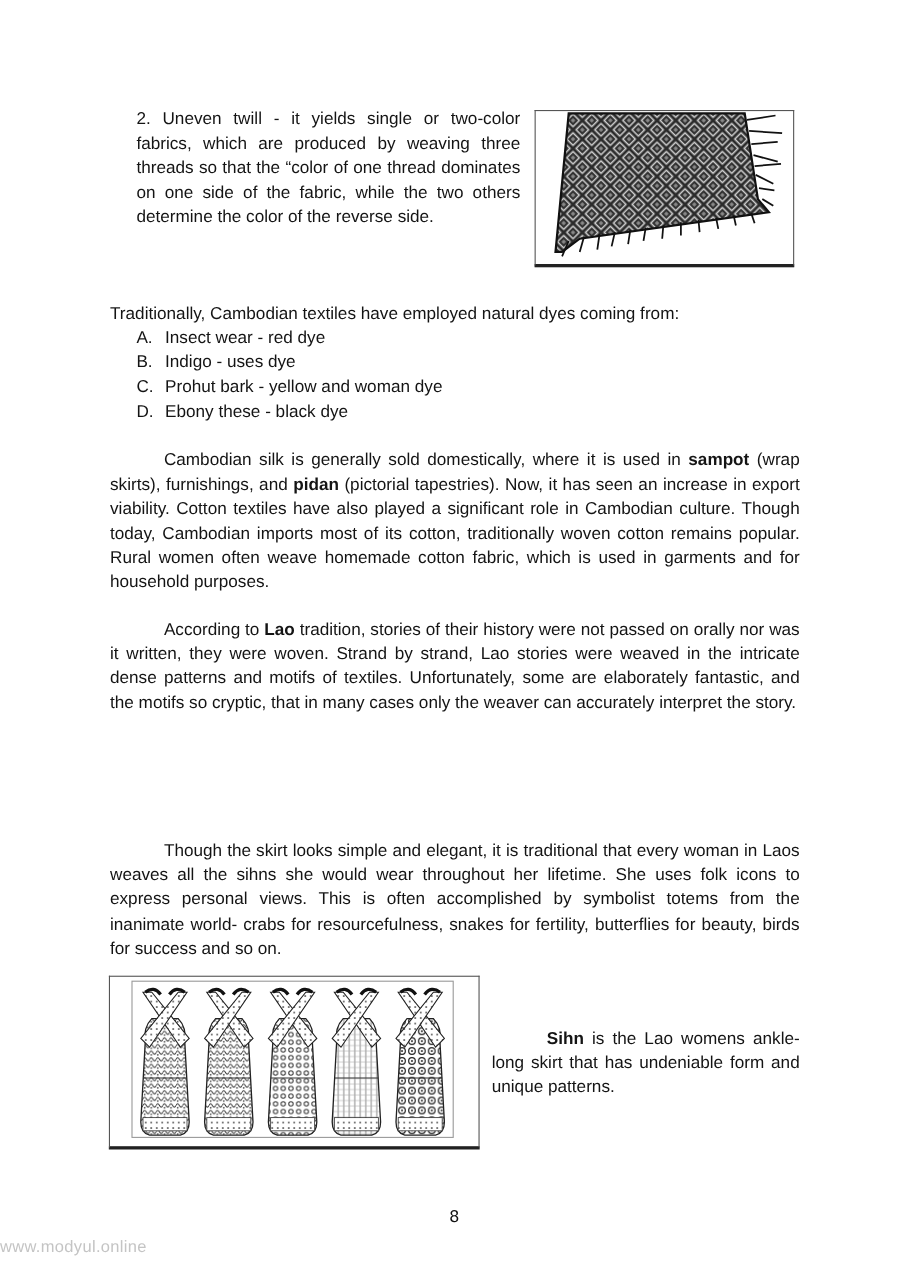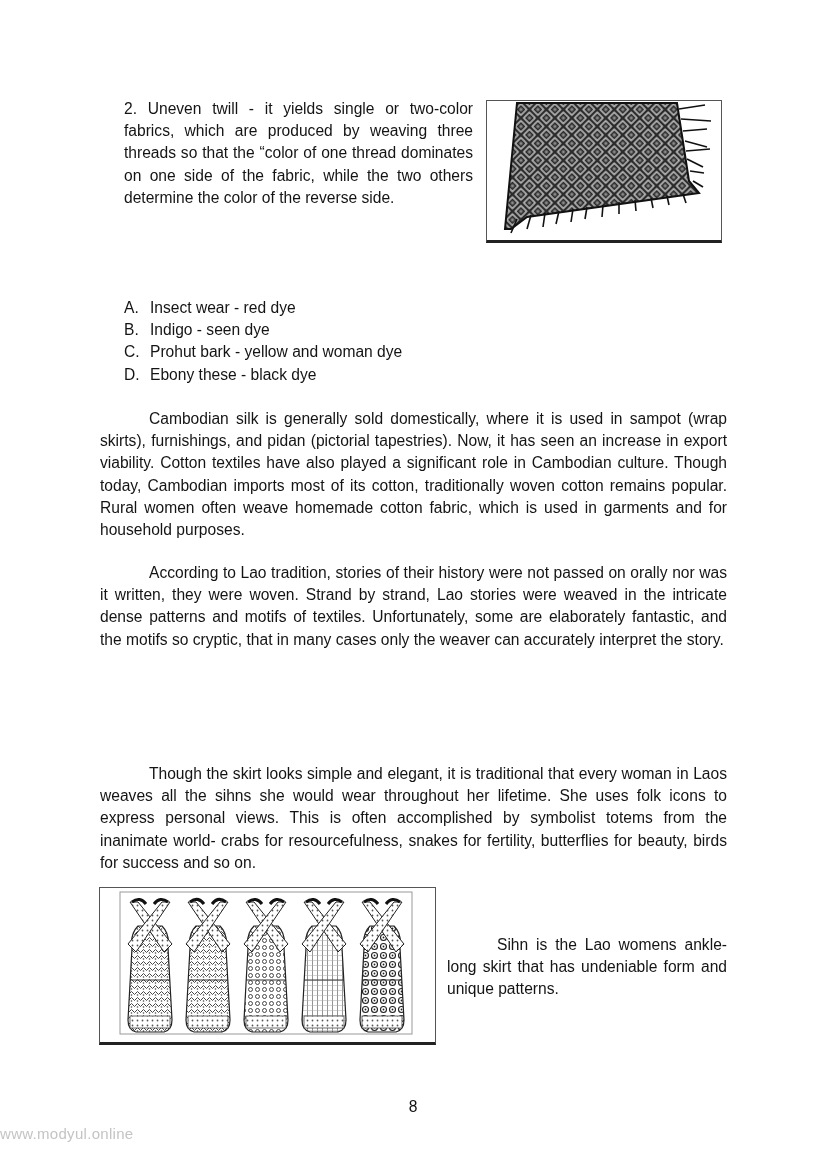--- a/index.html
+++ b/index.html
@@ -1,20 +1,20 @@
 <!DOCTYPE html>
 <html><head>
   <meta charset="utf-8">
   <style>
     html, body { margin: 0; padding: 0; background: #ffffff; }
     body { width: 826px; height: 1169px; position: relative; overflow: hidden;
            font-family: "Liberation Sans", sans-serif; color: #141414; }
     .page { position: absolute; left: 0; top: 0; width: 688px; height: 1169px; }
     p, .txt { margin: 0; font-size: 15.6px; line-height: 22.2px; text-align: justify; }
-    b { font-weight: normal; }
+    b { font-weight: bold; }
 
     
     #twill-text { position: absolute; left: 124px; top: 98px; width: 349px; }
     #twill-figure { position: absolute; left: 486px; top: 100px; width: 234px; height: 139px;
                     border: 1px solid #555; border-bottom: 3px solid #222; background: #fff; overflow: hidden; }
 
     
     #dyes-intro { position: absolute; left: 100px; top: 275px; width: 640px; text-align: left; }
     #dye-list { position: absolute; left: 124px; top: 297px; margin: 0; padding: 0; list-style: none; }
     #dye-list li { font-size: 15.6px; line-height: 22.2px; display: flex; }
@@ -72,28 +72,29 @@
         <path d="M116,104 l-1,12"></path>
           <path d="M132,101 l0,12"></path>
           <path d="M148,99 l1,11"></path>
         <path d="M164,97 l2,10"></path>
           <path d="M180,95 l2,9"></path>
           <path d="M196,93 l3,9"></path>
       </g>
     </svg>
   </div>
 
+  <p id="dyes-intro" class="txt">Traditionally, Cambodian textiles have employed natural dyes coming from:</p>
   <ul id="dye-list">
     <li>
         <span class="letter">A.</span>
         <span>Insect wear - red dye</span>
       </li>
     <li>
         <span class="letter">B.</span>
-        <span>Indigo - seen dye</span>
+        <span>Indigo - uses dye</span>
       </li>
     <li>
         <span class="letter">C.</span>
         <span>Prohut bark - yellow and woman dye</span>
       </li>
     <li>
         <span class="letter">D.</span>
         <span>Ebony these - black dye</span>
       </li>
   </ul>

